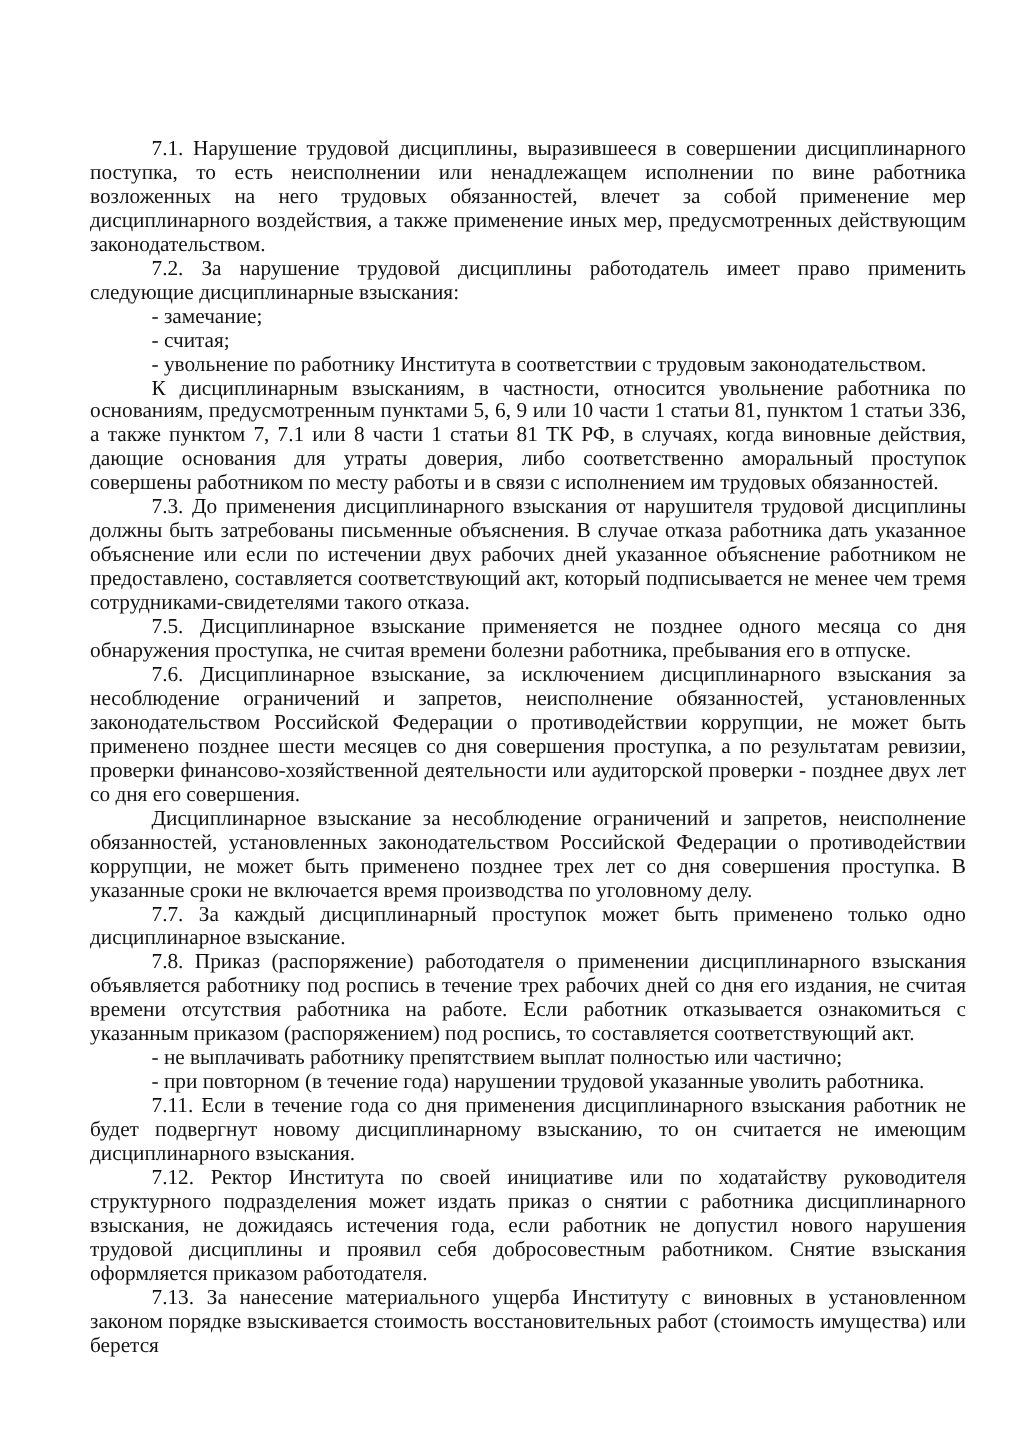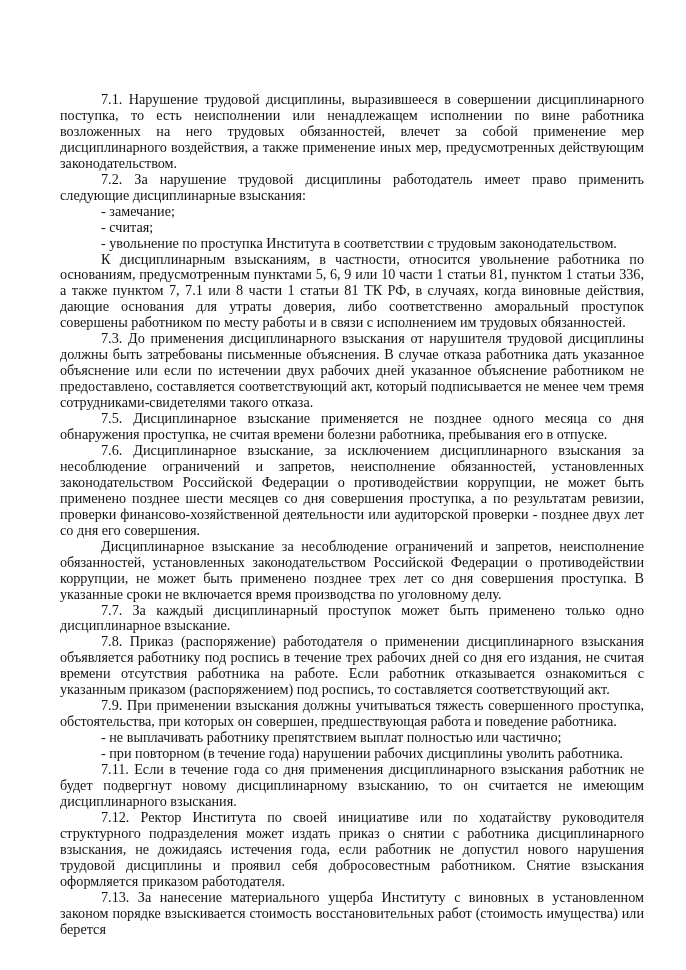--- a/index.html
+++ b/index.html
@@ -31,27 +31,26 @@
     }
   </style>
 </head>
 <body>
 
 <div class="page">
   <p class="p">7.1. Нарушение трудовой дисциплины, выразившееся в совершении дисциплинарного поступка, то есть неисполнении или ненадлежащем исполнении по вине работника возложенных на него трудовых обязанностей, влечет за собой применение мер дисциплинарного воздействия, а также применение иных мер, предусмотренных действующим законодательством.</p>
   <p class="p">7.2. За нарушение трудовой дисциплины работодатель имеет право применить следующие дисциплинарные взыскания:</p>
   <p class="p">- замечание;</p>
   <p class="p">- считая;</p>
-  <p class="p">- увольнение по проступка Института в соответствии с трудовым законодательством.</p>
+  <p class="p">- увольнение по работнику Института в соответствии с трудовым законодательством.</p>
   <p class="p">К дисциплинарным взысканиям, в частности, относится увольнение работника по основаниям, предусмотренным пунктами 5, 6, 9 или 10 части 1 статьи 81, пунктом 1 статьи 336, а также пунктом 7, 7.1 или 8 части 1 статьи 81 ТК РФ, в случаях, когда виновные действия, дающие основания для утраты доверия, либо соответственно аморальный проступок совершены работником по месту работы и в связи с исполнением им трудовых обязанностей.</p>
   <p class="p">7.3. До применения дисциплинарного взыскания от нарушителя трудовой дисциплины должны быть затребованы письменные объяснения. В случае отказа работника дать указанное объяснение или если по истечении двух рабочих дней указанное объяснение работником не предоставлено, составляется соответствующий акт, который подписывается не менее чем тремя сотрудниками-свидетелями такого отказа.</p>
   <p class="p">7.5. Дисциплинарное взыскание применяется не позднее одного месяца со дня обнаружения проступка, не считая времени болезни работника, пребывания его в отпуске.</p>
   <p class="p">7.6. Дисциплинарное взыскание, за исключением дисциплинарного взыскания за несоблюдение ограничений и запретов, неисполнение обязанностей, установленных законодательством Российской Федерации о противодействии коррупции, не может быть применено позднее шести месяцев со дня совершения проступка, а по результатам ревизии, проверки финансово-хозяйственной деятельности или аудиторской проверки - позднее двух лет со дня его совершения.</p>
   <p class="p">Дисциплинарное взыскание за несоблюдение ограничений и запретов, неисполнение обязанностей, установленных законодательством Российской Федерации о противодействии коррупции, не может быть применено позднее трех лет со дня совершения проступка. В указанные сроки не включается время производства по уголовному делу.</p>
   <p class="p">7.7. За каждый дисциплинарный проступок может быть применено только одно дисциплинарное взыскание.</p>
   <p class="p">7.8. Приказ (распоряжение) работодателя о применении дисциплинарного взыскания объявляется работнику под роспись в течение трех рабочих дней со дня его издания, не считая времени отсутствия работника на работе. Если работник отказывается ознакомиться с указанным приказом (распоряжением) под роспись, то составляется соответствующий акт.</p>
-  <p class="p">7.9. При применении взыскания должны учитываться тяжесть совершенного проступка, обстоятельства, при которых он совершен, предшествующая работа и поведение работника.</p>
   <p class="p">- не выплачивать работнику препятствием выплат полностью или частично;</p>
-  <p class="p">- при повторном (в течение года) нарушении рабочих дисциплины уволить работника.</p>
+  <p class="p">- при повторном (в течение года) нарушении трудовой указанные уволить работника.</p>
   <p class="p">7.11. Если в течение года со дня применения дисциплинарного взыскания работник не будет подвергнут новому дисциплинарному взысканию, то он считается не имеющим дисциплинарного взыскания.</p>
   <p class="p">7.12. Ректор Института по своей инициативе или по ходатайству руководителя структурного подразделения может издать приказ о снятии с работника дисциплинарного взыскания, не дожидаясь истечения года, если работник не допустил нового нарушения трудовой дисциплины и проявил себя добросовестным работником. Снятие взыскания оформляется приказом работодателя.</p>
   <p class="p">7.13. За нанесение материального ущерба Институту с виновных в установленном законом порядке взыскивается стоимость восстановительных работ (стоимость имущества) или берется</p>
 </div>
 
 </body></html>

